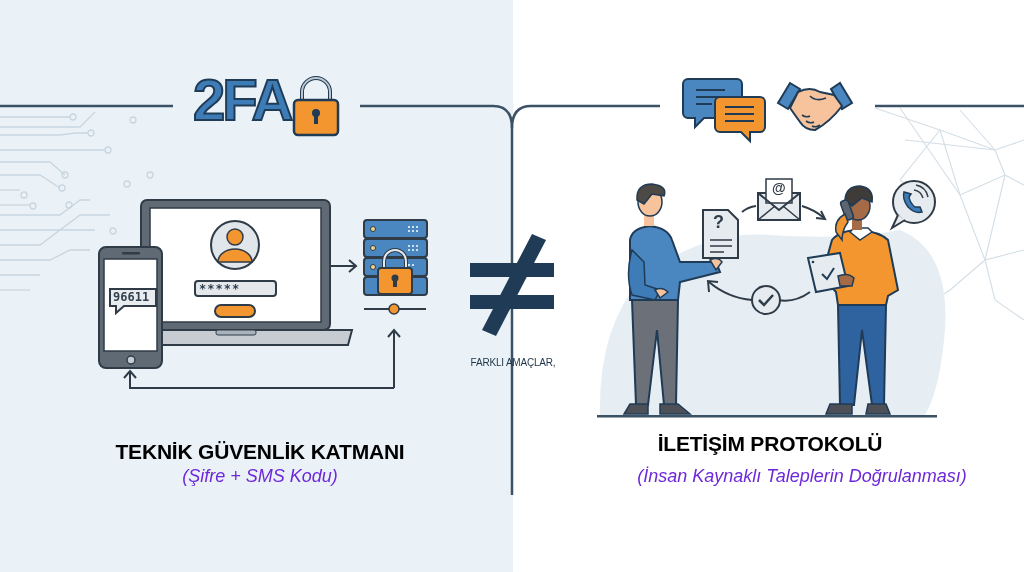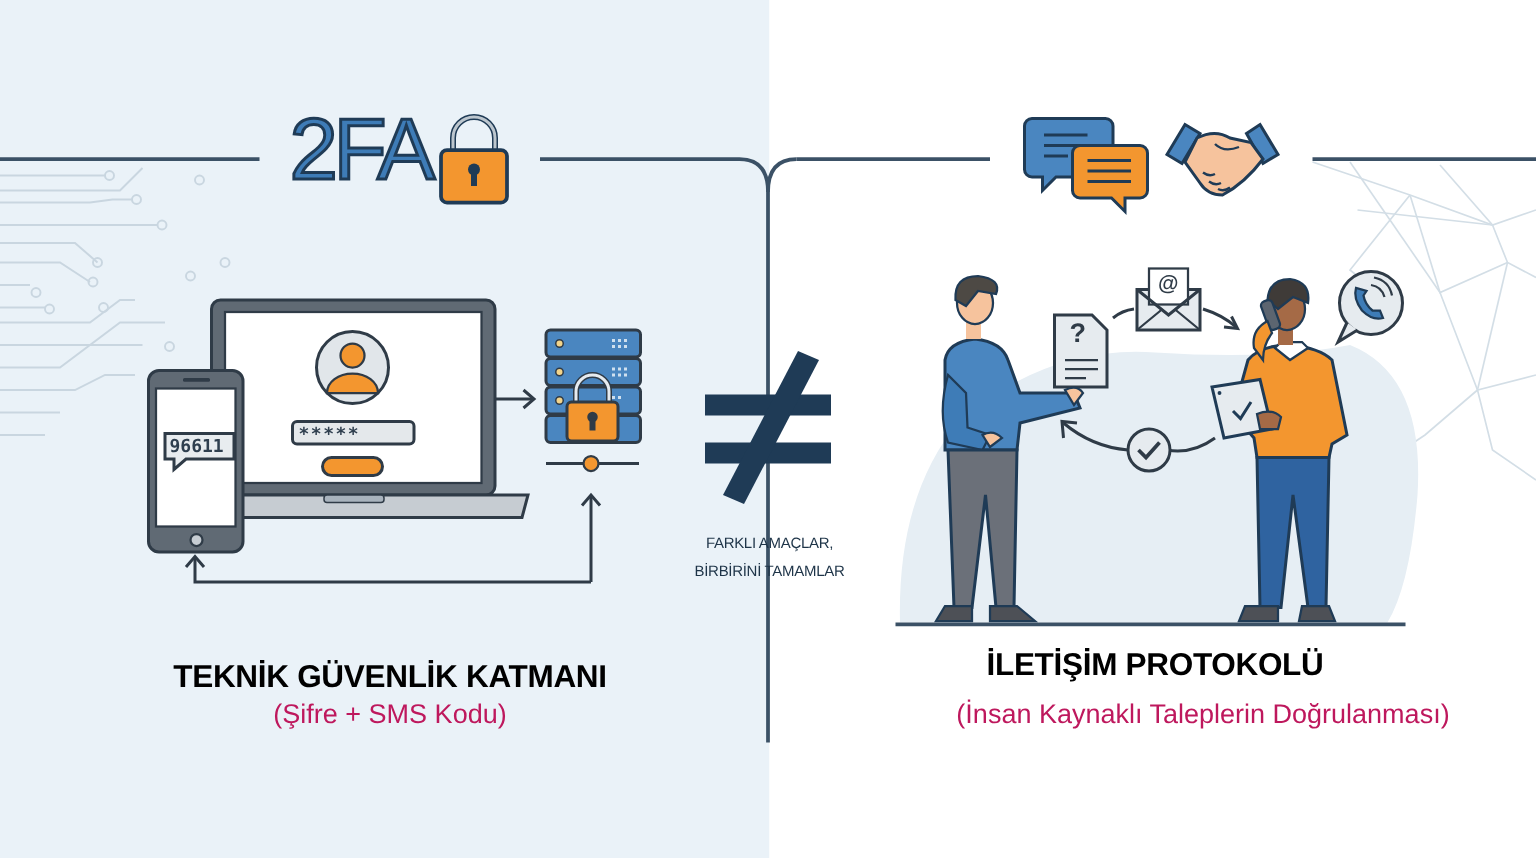--- a/index.html
+++ b/index.html
@@ -2,23 +2,23 @@
 <html><head>
 <meta charset="utf-8">
 <style>
   html, body { margin:0; padding:0; }
   body { width:1024px; height:572px; position:relative; overflow:hidden; background:#ffffff; font-family:"Liberation Sans", sans-serif; }
   .left-bg { position:absolute; left:0; top:0; width:513px; height:572px; background:#eaf2f8; }
   .right-bg { position:absolute; left:513px; top:0; width:511px; height:572px; background:#ffffff; }
   svg.art { position:absolute; left:0; top:0; }
   .label { position:absolute; text-align:center; color:#000000; }
   .heading { font-weight:bold; font-size:21px; letter-spacing:-0.2px; }
-  .subheading { font-size:18px; color:#be185d; }
+  .subheading { font-size:18px; color:#6d28d9;font-style:italic; }
   .center-note { font-size:10px; line-height:19px; color:#1e3448; letter-spacing:-0.2px; }
-  .badge-text { position:absolute; font-weight:normal; font-size:58px; color:#3e7cb7; -webkit-text-stroke:2px #1f3b56; letter-spacing:-3px; }
+  .badge-text { position:absolute; font-weight:bold; font-size:58px; color:#3e7cb7; -webkit-text-stroke:2px #1f3b56; letter-spacing:-3px; }
   .sms-text { position:absolute; font-family:"DejaVu Sans Mono", monospace; font-size:12px; font-weight:bold; color:#2f3f4f; }
   .pw-text { position:absolute; font-family:"DejaVu Sans Mono", monospace; font-size:12px; font-weight:bold; color:#2f3f4f; letter-spacing:1px; }
   .glyph { position:absolute; font-weight:bold; }
 </style>
 </head>
 <body>
 
 <div class="left-bg"></div>
 <div class="right-bg"></div>
 
@@ -231,20 +231,19 @@
 </svg>
 
 <div class="badge-text" style="left:193px;top:66px;">2FA</div>
 <div class="sms-text" style="left:113px;top:290px;">96611</div>
 <div class="pw-text" style="left:199px;top:282px;">*****</div>
 <div class="glyph" style="left:713px;top:212px;font-size:18px;color:#2f3b47;">?</div>
 <div class="glyph" style="left:772px;top:180px;font-size:14px;color:#2f3b47;">@</div>
 
 <div class="label center-note" style="left:420px;top:353px;width:186px;">
   <div>FARKLI AMAÇLAR,</div>
-  <div>BİRBİRİNİ TAMAMLAR</div>
 </div>
 
 <div class="label heading" style="left:80px;top:440px;width:360px;">TEKNİK GÜVENLİK KATMANI</div>
 <div class="label subheading" style="left:80px;top:466px;width:360px;">(Şifre + SMS Kodu)</div>
 
 <div class="label heading" style="left:560px;top:432px;width:420px;">İLETİŞİM PROTOKOLÜ</div>
 <div class="label subheading" style="left:592px;top:466px;width:420px;">(İnsan Kaynaklı Taleplerin Doğrulanması)</div>
 
 </body></html>

